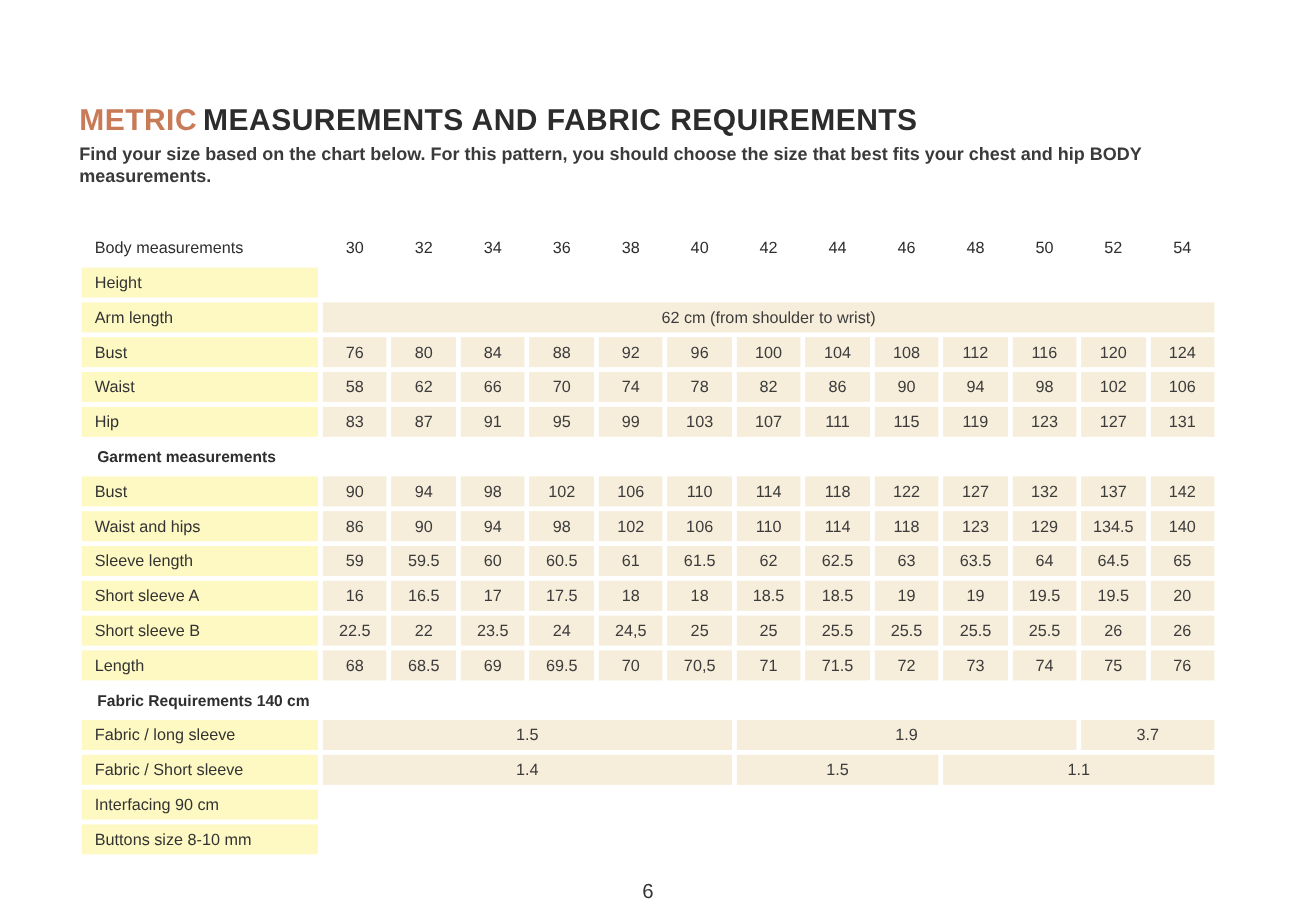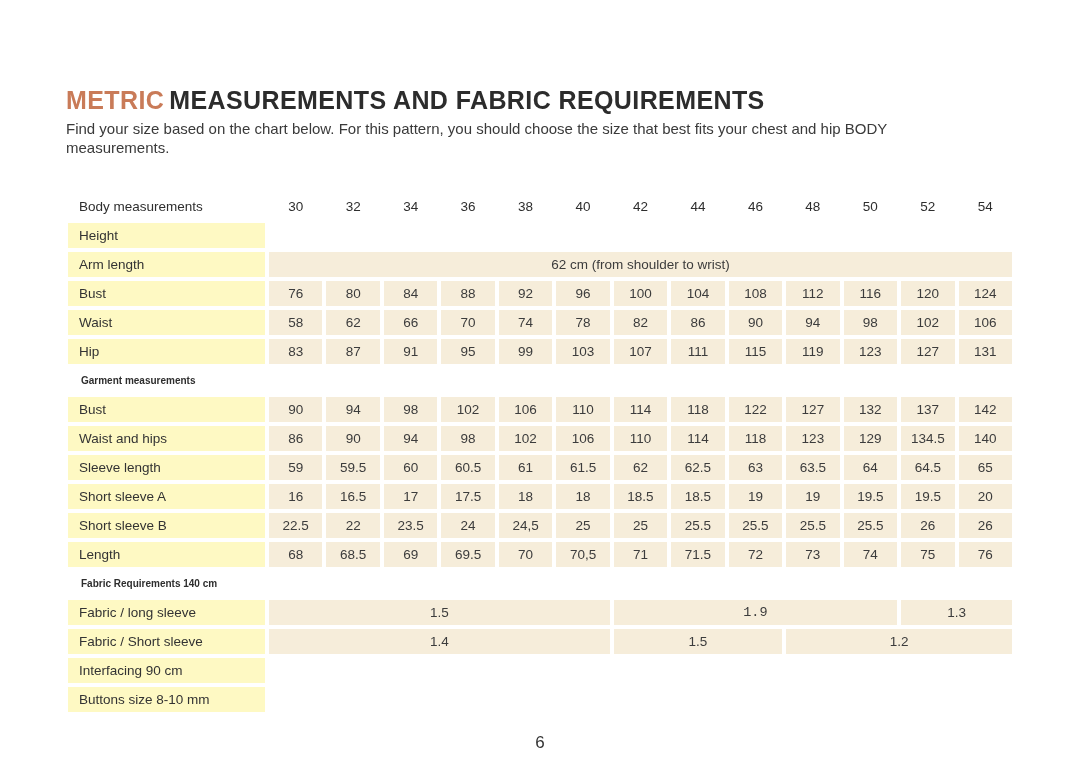--- a/index.html
+++ b/index.html
@@ -22,21 +22,21 @@
   }
   h1.title .accent { color: #c97b58; }
   h1.title .rest { margin-left: 5px; }
 
   .subtitle {
     margin-top: 4px;
     font-size: 15px;
     line-height: 19px;
     color: #3a3a3a;
   }
-  .subtitle span { display: block; }
+  .subtitle span { display: block; font-weight: bold; }
 
   .size-table { margin-top: 37px; margin-left: 2px; width: 944px; }
 
   .row {
     display: grid;
     grid-template-columns: 197px repeat(13, 1fr);
     column-gap: 4px;
     margin-bottom: 4px;
   }
   .row-label {
@@ -64,21 +64,21 @@
     background: transparent;
     font-weight: normal;
     color: #2e2e2e;
   }
   .section-header-row {
     height: 25px;
     margin-bottom: 4px;
     display: flex;
     align-items: center;
     padding-left: 13px;
-    font-size: 10px;
+    font-size: 13px;
     font-weight: bold;
     color: #2e2e2e;
   }
 
   .page-number {
     margin-top: 21px;
     width: 944px;
     margin-left: 2px;
     text-align: center;
     font-size: 17px;
@@ -264,28 +264,28 @@
           <div class="cell">72</div>
           <div class="cell">73</div>
           <div class="cell">74</div>
           <div class="cell">75</div>
           <div class="cell">76</div>
         </div>
         <div class="section-header-row">Fabric Requirements 140 cm</div>
         <div class="row">
           <div class="row-label">Fabric / long sleeve</div>
           <div class="cell" style="grid-column: span 6;">1.5</div>
-          <div class="cell" style="grid-column: span 5; font-family: Liberation Mono, monospace;">1.9</div>
-          <div class="cell" style="grid-column: span 2;">1.3</div>
+          <div class="cell" style="grid-column: span 5;">1.9</div>
+          <div class="cell" style="grid-column: span 2;">3.7</div>
         </div>
         <div class="row">
           <div class="row-label">Fabric / Short sleeve</div>
           <div class="cell" style="grid-column: span 6;">1.4</div>
           <div class="cell" style="grid-column: span 3;">1.5</div>
-          <div class="cell" style="grid-column: span 4;">1.2</div>
+          <div class="cell" style="grid-column: span 4;">1.1</div>
         </div>
         <div class="row">
           <div class="row-label">Interfacing 90 cm</div>
         </div>
         <div class="row">
           <div class="row-label">Buttons size 8-10 mm</div>
         </div>
       </div>
 
     <div class="page-number">6</div>

